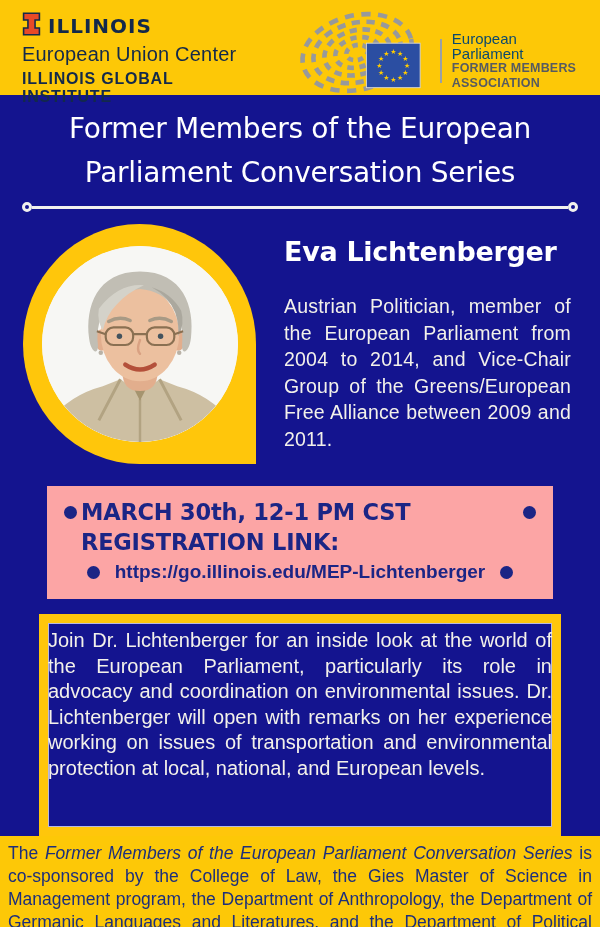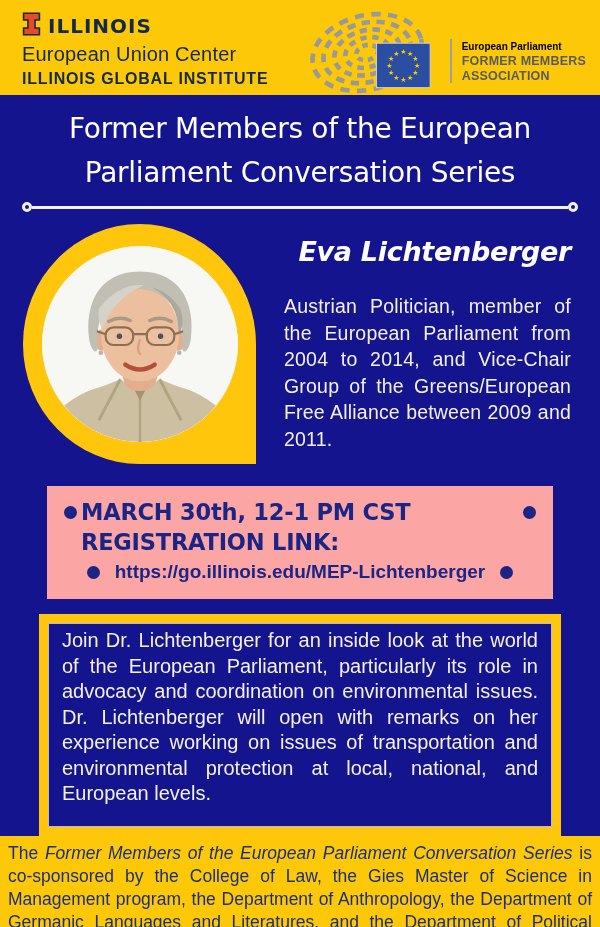--- a/index.html
+++ b/index.html
@@ -18,21 +18,21 @@
     gap:21px;
   }
   .uiuc-logo { display:flex; flex-direction:column; }
   .uiuc-row { display:flex; align-items:center; gap:7px; }
   .uiuc-wordmark { font-family:"DejaVu Sans", sans-serif; font-weight:bold; font-size:20px; letter-spacing:1px; color:#13294B; }
   .uiuc-unit { font-size:20px; color:#13294B; margin-top:3px; letter-spacing:.2px; }
   .uiuc-inst { font-size:16px; font-weight:bold; color:#13294B; letter-spacing:.8px; margin-top:4px; }
   .ep-logo { display:flex; align-items:center; margin-top:-4px; }
   .ep-divider { width:2px; height:44px; background:#9aa0a5; margin:14px 10px 0 6px; }
   .ep-text { display:flex; flex-direction:column; margin-top:14px; }
-  .ep-line1 { font-size:10px; font-weight:bold; color:#000000; line-height:15px; }
+  .ep-line1 { font-size:15px; font-weight:normal; color:#0c4a6e; line-height:15px; }
   .ep-line2, .ep-line3 { font-size:12.5px; font-weight:bold; color:#575b60; line-height:15px; letter-spacing:.2px; }
   
   .title-wrap { margin-top:12px; text-align:center; }
   .title-line {
     font-family:"DejaVu Sans", sans-serif; font-weight:normal;
     font-size:28px; line-height:44px; color:#ffffff; letter-spacing:-.3px;
   }
   .rule { display:flex; align-items:center; width:556px; margin:7px auto 0; }
   .rule .line { flex:1; height:3px; background:#f2f1ee; }
   .rule .ring { width:10px; height:10px; border:3px solid #f2f1ee; border-radius:50%; background:#14148F; flex:0 0 auto; }
@@ -40,21 +40,21 @@
   .speaker-row { display:flex; margin:12px 0 0 23px; }
   .bubble {
     width:233px; height:240px; background:#FFC60B;
     border-radius:50% 50% 0 50%;
     display:flex; align-items:center; justify-content:center; flex:0 0 auto;
   }
   .photo-circle { width:196px; height:196px; border-radius:50%; overflow:hidden; background:#f6f6f3; }
   .speaker-col { width:287px; margin-left:28px; }
   .speaker-name {
     font-family:"DejaVu Sans", sans-serif; font-weight:bold;
-    font-size:27px; color:#ffffff; text-align:right; margin-top:12px; letter-spacing:-.3px;font-style:italic;
+    font-size:27px; color:#ffffff; text-align:left; margin-top:12px; letter-spacing:-.3px;
   }
   .speaker-bio {
     margin-top:26px; font-size:19.5px; line-height:26.5px;
     color:#f3f1ea; text-align:justify; letter-spacing:.2px;
   }
   
   .reg-box {
     width:506px; margin:22px auto 0; background:#fca5a5;
     position:relative; text-align:left; padding:11px 34px 12px;
     color:#1b2585;
@@ -64,21 +64,21 @@
     font-size:22.5px; line-height:30px; letter-spacing:-.2px;
   }
   .reg-line3 { font-weight:bold; font-size:19px; line-height:30px; display:flex; align-items:center; justify-content:center; gap:15px; }
   .dot { width:13px; height:13px; border-radius:50%; background:#1b2585; flex:0 0 auto; }
   .dot-abs { position:absolute; }
   .dot-tl { left:17px; top:20px; } .dot-tr { right:17px; top:20px; }
   
   .info-box {
     width:522px; margin:15px auto 0; border:9px solid #FFC60B;
     background:#14148F; box-shadow:inset 0 0 0 1px rgba(240,240,250,.75);
-    padding:5px 14px 7px;
+    padding:5px 0 7px;
   }
   .info-text { font-size:20px; line-height:25.5px; color:#f3f1ea; text-align:justify; min-height:192px; }
   
   .footer {
     margin-top:auto; background:#FDC807; padding:6px 8px 8px;
     font-size:17.5px; line-height:23px; color:#1d2f7c; text-align:justify;
   }
   .footer i { font-style:italic; }
 </style>
 </head>

